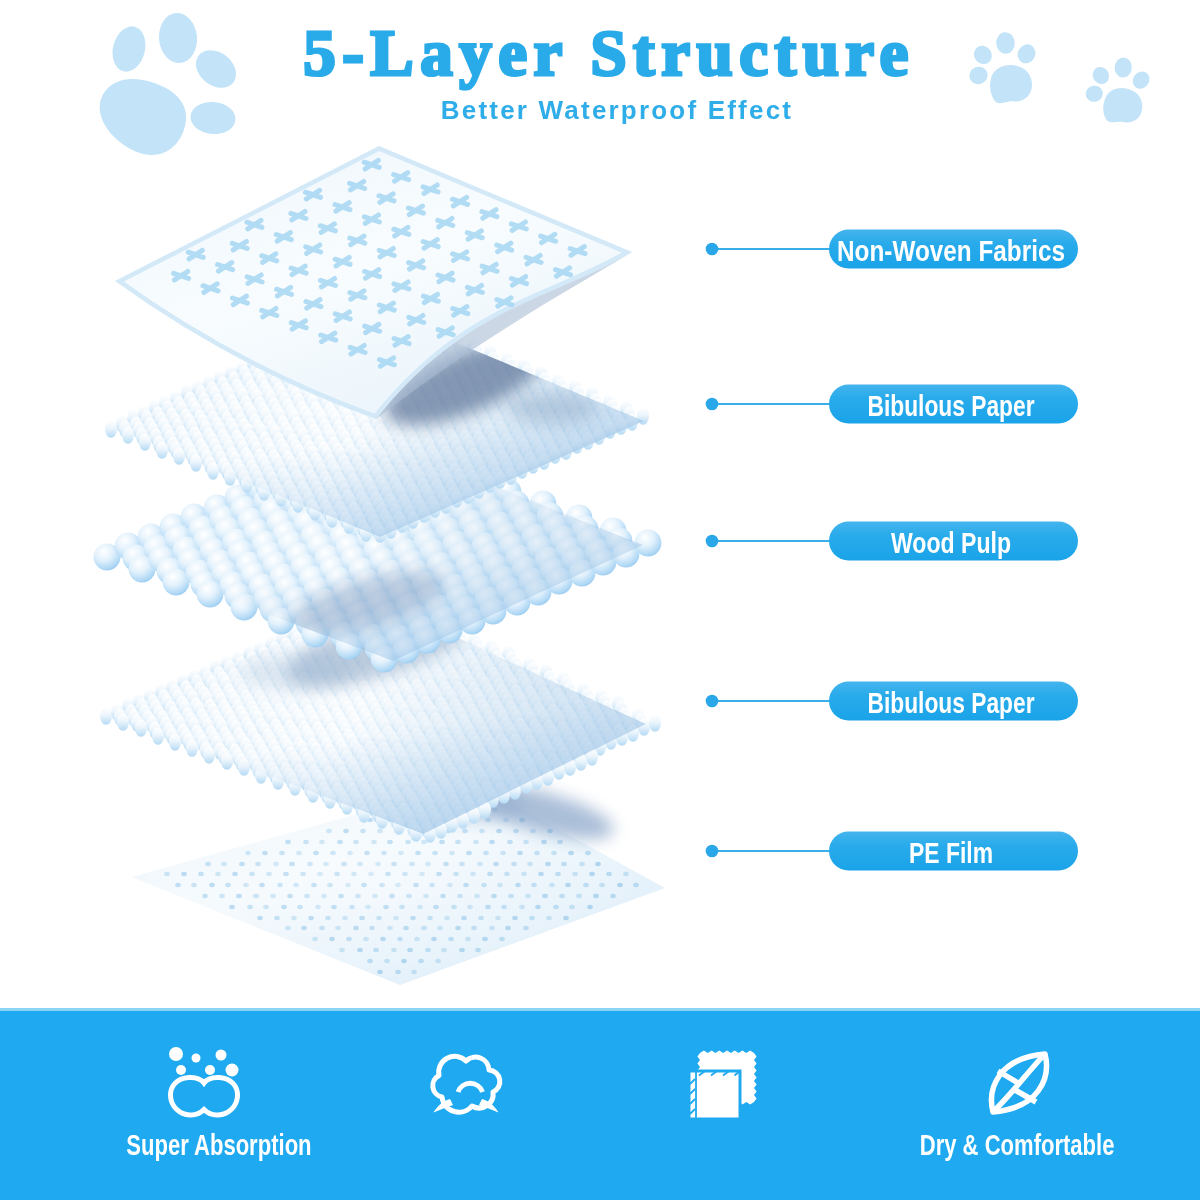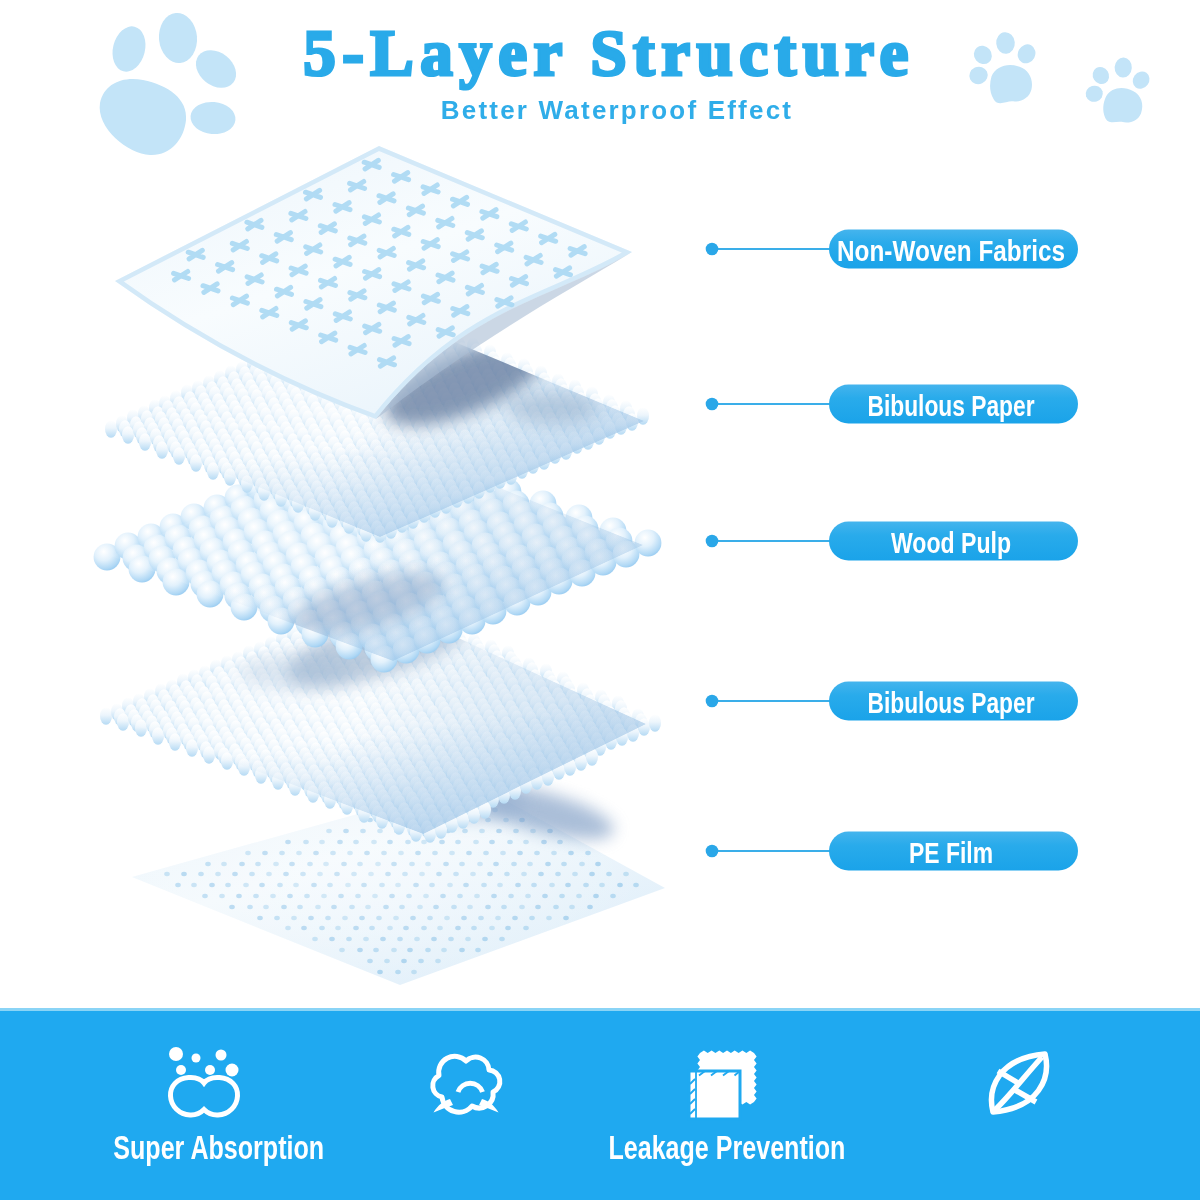--- a/index.html
+++ b/index.html
@@ -7,21 +7,21 @@
 #page { position:relative; width:1200px; height:1200px; background:#fff; }
 .title { position:absolute; left:9px; top:16px; width:1200px; text-align:center;
   font-family:"Liberation Serif", serif; font-weight:bold; font-size:65px;
   color:#29aae9; letter-spacing:6.5px; -webkit-text-stroke:3.1px #29aae9; }
 .subtitle { position:absolute; left:17px; top:95px; width:1200px; text-align:center;
   font-weight:bold; font-size:26px; color:#2fade9; letter-spacing:2.2px; }
 .band { position:absolute; left:0; top:1008px; width:1200px; height:192px; background:#1fa9f0; }
 .band::before { content:""; position:absolute; left:0; top:0; width:1200px; height:3px;
   background:#8ad4f6; }
 .blab { position:absolute; top:1129px; width:320px; text-align:center; color:#fff;
-  font-weight:bold; font-size:33px; white-space:nowrap; }
+  font-weight:bold; font-size:29px; white-space:nowrap; }
 .blab span { display:inline-block; transform:scaleX(0.76); transform-origin:50% 50%; }
 </style></head>
 <body>
 <div id="page">
 <svg width="1200" height="1200" viewBox="0 0 1200 1200" style="position:absolute;left:0;top:0" xmlns="http://www.w3.org/2000/svg">
       <defs>
         <linearGradient id="gcap" x1="0" y1="0" x2="0" y2="1">
           <stop offset="0" stop-color="#ffffff"></stop>
           <stop offset="0.45" stop-color="#ecf5fc"></stop>
           <stop offset="1" stop-color="#b5daf4"></stop>
@@ -2562,13 +2562,13 @@
       <path d="M13,29.5 l6,-4.5 M25,29.5 l6,-4.5 M37,29.5 l6,-4.5 M48.5,29.5 l5.5,-4.5" stroke="#1fa9f0" stroke-width="1.9" fill="none"></path>
       <path d="M10,25.5 L10,73" stroke="#1fa9f0" stroke-width="1.8" fill="none"></path>
       <path d="M4,38 l5,-5 M4,48 l5,-5 M4,58 l5,-5 M4,68 l5,-5" stroke="#1fa9f0" stroke-width="1.8" fill="none"></path>
     </svg>
     <svg width="70" height="70" viewBox="0 0 70 70" style="position:absolute;left:985px;top:1050px">
       <path d="M8,62 C2,38 14,8 60,4 C66,28 54,58 8,62 Z" fill="none" stroke="#fff" stroke-width="5.5" stroke-linejoin="round"></path>
       <path d="M10,60 C28,42 38,28 57,7" stroke="#fff" stroke-width="5.5" fill="none"></path>
       <path d="M33,33 L13,21 M30,40 L51,52" stroke="#fff" stroke-width="5.5" fill="none"></path>
     </svg>
 <div class="blab" style="left:59px"><span>Super Absorption</span></div>
-    <div class="blab" style="left:567px"><span>Leakage Prevention</span></div>
+    <div class="blab" style="left:857px"><span>Dry &amp; Comfortable</span></div>
 </div>
 </body></html>

